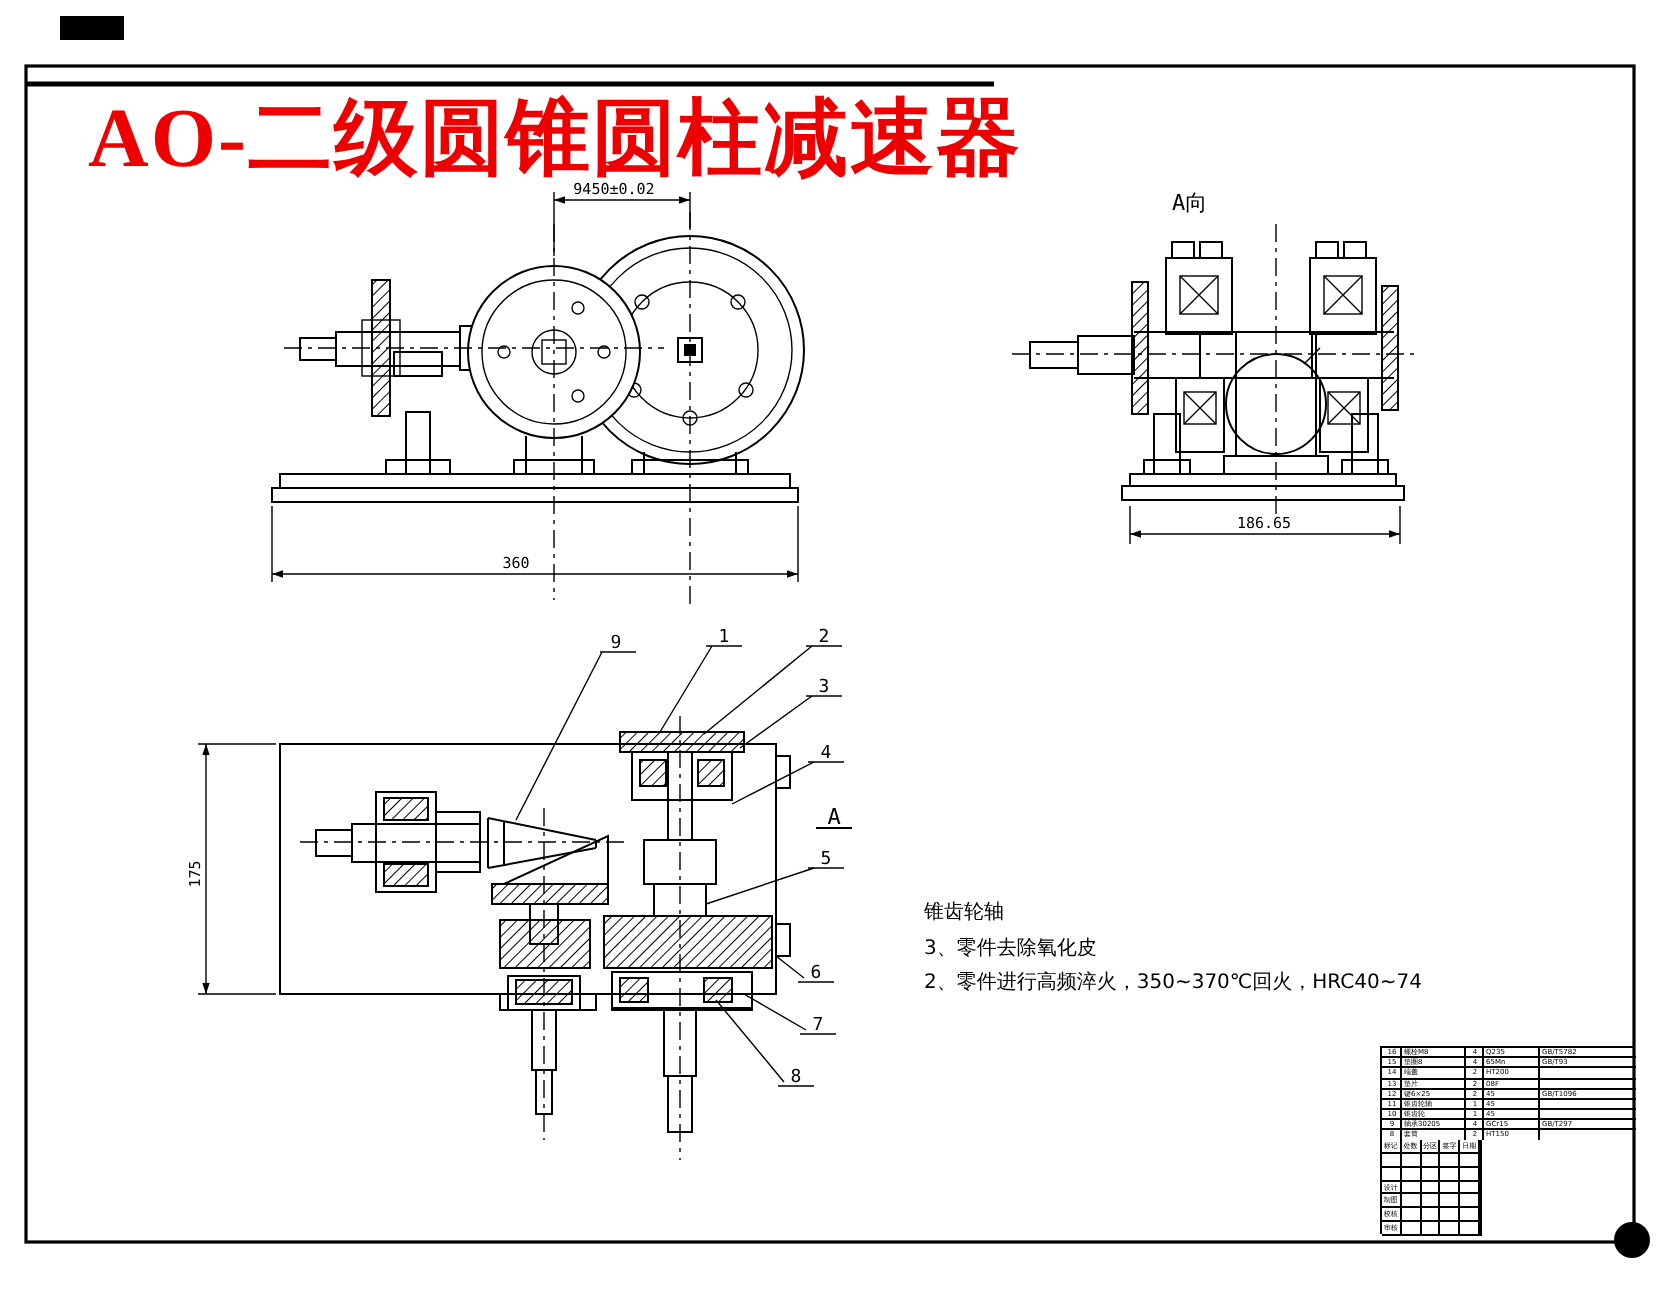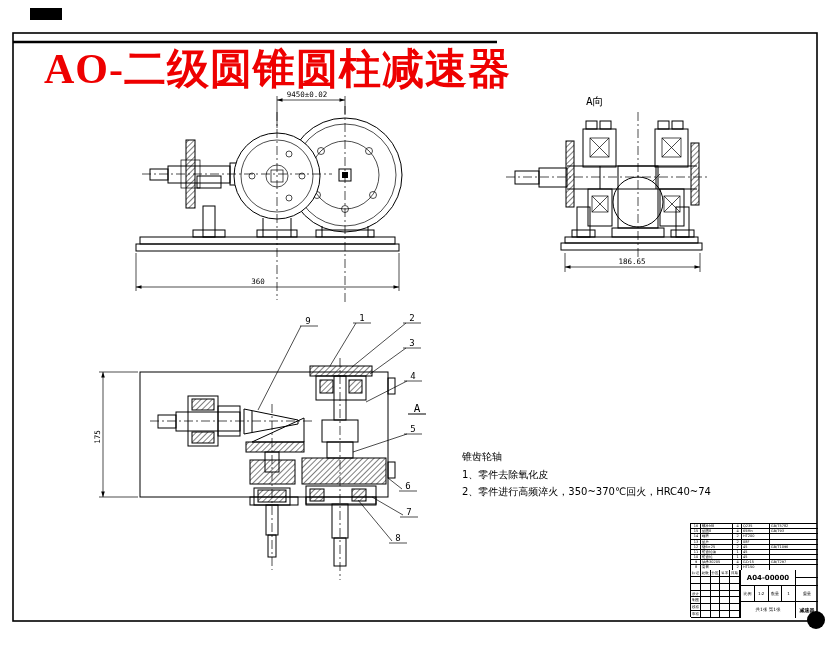--- a/index.html
+++ b/index.html
@@ -284,21 +284,21 @@
         <line x1="408" y1="414" x2="426" y2="414" stroke-width="1"></line>
         <text x="417" y="412" font-size="11" text-anchor="middle">A</text>
       </g>
     </g>
   </svg>
 
   <div class="page-title">AO-二级圆锥圆柱减速器</div>
 
   <div class="tech">
     <div class="h">锥齿轮轴</div>
-    <div>1、零件去除氧化皮</div>
+    <div>3、零件去除氧化皮</div>
     <div>2、零件进行高频淬火，350~370℃回火，HRC40~74</div>
   </div>
 
   <div class="tblock">
     <div class="parts">
 
     <div class="p-row">
         <span class="c-no">16</span>
         <span class="c-name">螺栓M8</span>
         <span class="c-qty">4</span>
@@ -392,29 +392,15 @@
       <div></div>
         <div></div>
         <div></div>
         <div></div>
       <div>审核</div>
       <div></div>
         <div></div>
         <div></div>
         <div></div>
     </div>
-    <div class="tb-right">
-      <div class="dno">A04-00000</div>
-      <div class="rc1"></div>
-        <div class="rc2"></div>
-      <div class="midrow">
-        <span>比例</span>
-        <span>1:2</span>
-        <span>数量</span>
-        <span>1</span>
-      </div>
-      <div class="wcell">重量</div>
-      <div class="sheetinfo">共1张 第1张</div>
-      <div class="pname">减速器</div>
-    </div>
   </div>
 
 </div>
 
 </body></html>

